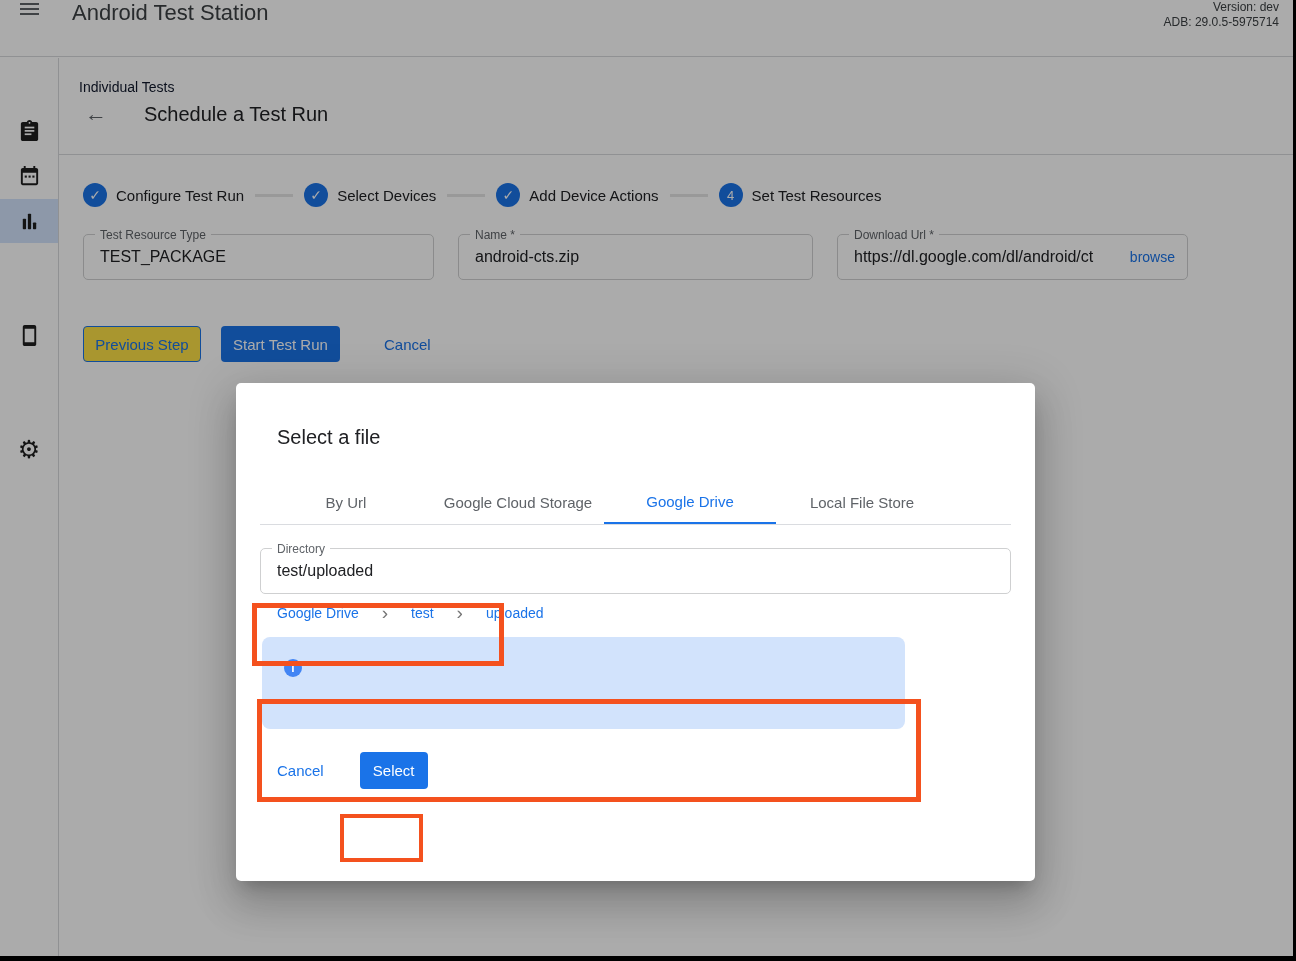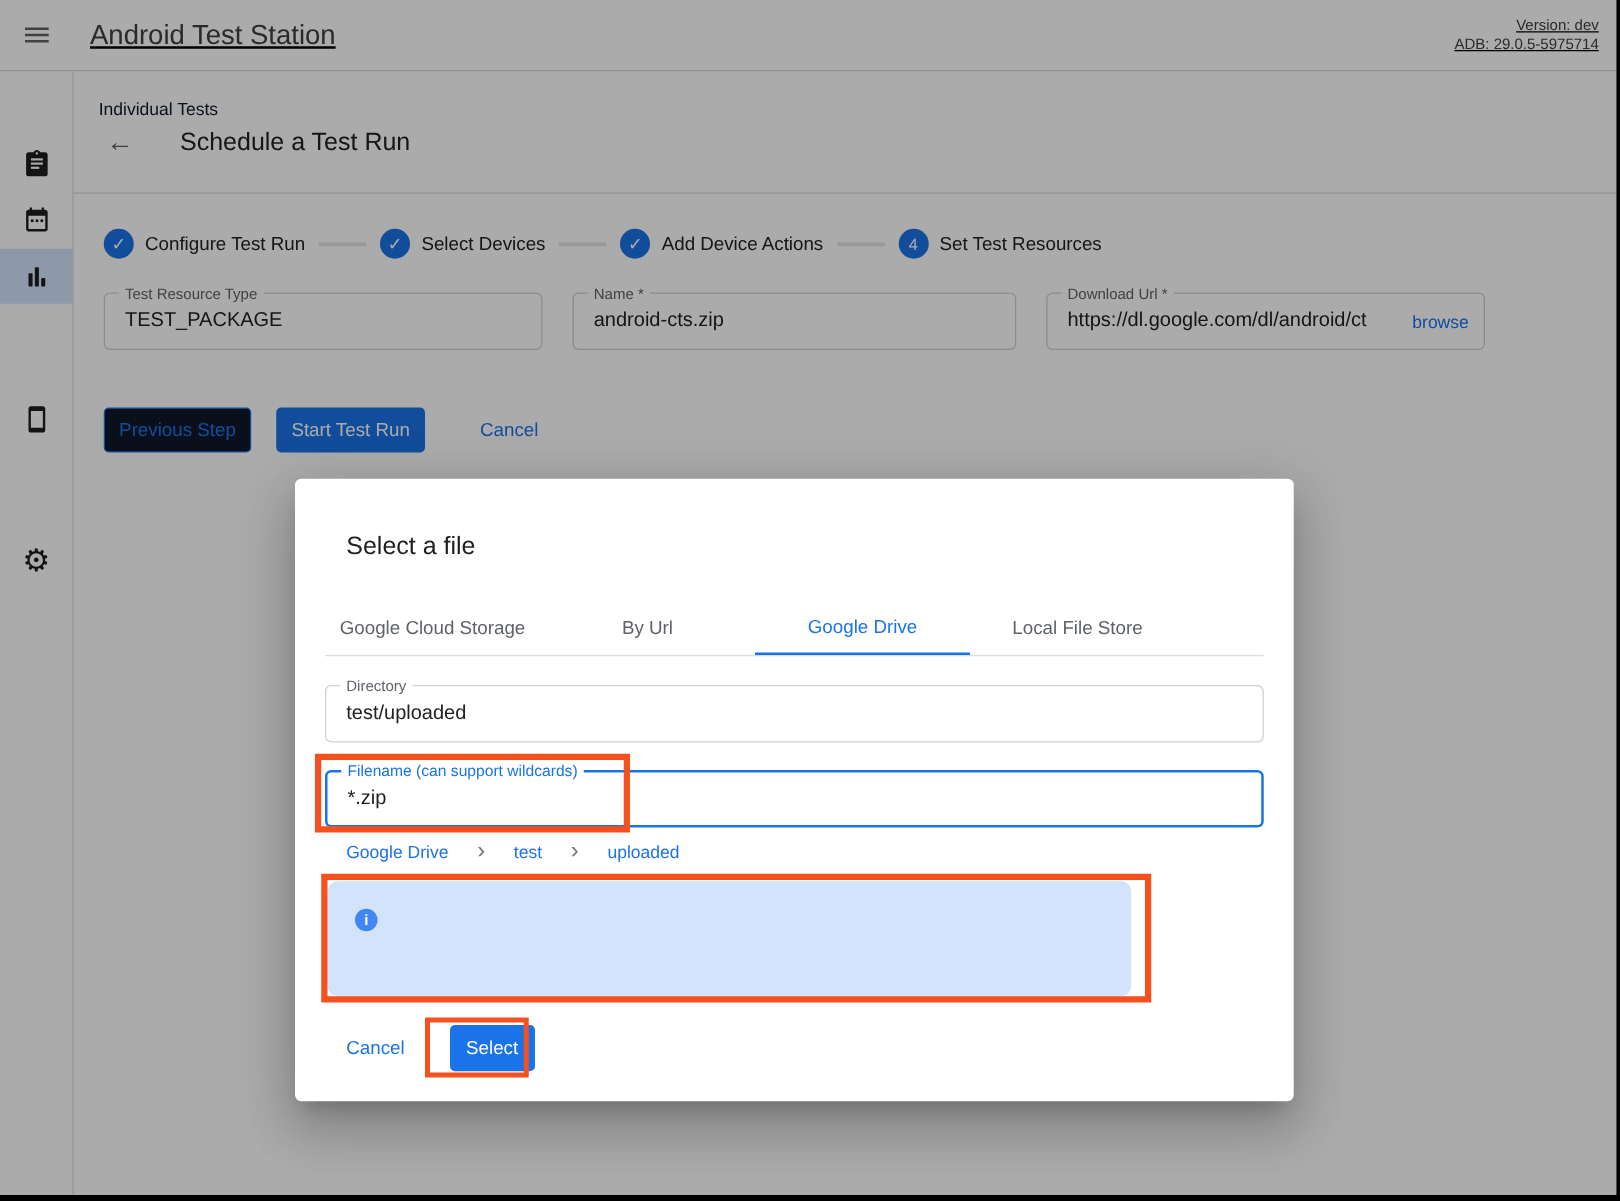--- a/index.html
+++ b/index.html
@@ -4,21 +4,21 @@
 <style>
   * { margin:0; padding:0; box-sizing:border-box; }
   html,body { background:#1a1a1a; }
   .screen {
     position:relative; width:1296px; height:961px; background:#000;
     font-family:"Liberation Sans", sans-serif; overflow:hidden;
   }
   .app { position:absolute; left:0; top:0; width:1293px; height:956px; background:#fff; overflow:hidden; }
 
   
-  .topbar { height:57px; display:flex; align-items:center; border-bottom:1px solid #d7d9dc; background:#fff;text-decoration:underline; }
+  .topbar { height:57px; display:flex; border-bottom:1px solid #d7d9dc; background:#fff; }
   .menu-btn { width:59px; display:flex; justify-content:center; cursor:pointer; }
   .menu-glyph { display:inline-block; }
   .menu-glyph span { display:block; width:19px; height:2px; background:#5f6368; margin:3px 0; }
   .app-title { font-size:22px; color:#3c4043; margin-left:13px; }
   .topbar-spacer { flex:1; }
   .version-box { text-align:right; padding-right:14px; font-size:12px; line-height:15px; color:#3c4043; }
 
   
   .body { position:absolute; top:58px; left:0; right:0; bottom:0; display:flex; }
   .sidebar { width:59px; border-right:1px solid #d7d9dc; position:relative; background:#fff; flex:none; }
@@ -51,21 +51,21 @@
   .field .fvalue { line-height:44px; padding-left:16px; font-size:16px; color:#202124; white-space:nowrap; overflow:hidden; }
   .field.f-name { width:355px; }
   .field.f-type { width:351px; }
   .field.f-url  { width:351px; }
   .field.f-url .fvalue { width:262px; }
   .browse-link { position:absolute; right:12px; top:0; line-height:44px; font-size:14px; color:#1a73e8; cursor:pointer; }
 
   
   .actions-row { display:flex; align-items:center; margin-top:46px; }
   .btn { height:36px; border-radius:4px; font-size:15px; font-family:inherit; display:inline-flex; align-items:center; justify-content:center; cursor:pointer; }
-  .btn-outline { width:118px; border:1px solid #1a73e8; color:#1a73e8; background:#0f172a; }
+  .btn-outline { width:118px; border:1px solid #1a73e8; color:#1a73e8; background:#fde047; }
   .btn-filled { width:119px; margin-left:20px; border:none; background:#1a73e8; color:#fff; }
   .btn-text { margin-left:36px; border:none; background:transparent; color:#1a73e8; padding:0 8px; }
 
   
   .backdrop { position:absolute; inset:0; background:rgba(0,0,0,0.33); z-index:5; }
   .dialog {
     position:absolute; left:236px; top:383px; width:799px; height:498px; z-index:10;
     background:#fff; border-radius:5px; padding:40px 24px 24px 24px;
     box-shadow:0 11px 15px -7px rgba(0,0,0,.2), 0 24px 38px 3px rgba(0,0,0,.14), 0 9px 46px 8px rgba(0,0,0,.12);
   }
@@ -225,35 +225,31 @@
         </div>
       </div>
     </div>
 
     <div class="backdrop"></div>
 
     <div class="dialog">
       <div class="dlg-title">Select a file</div>
 
       <div class="tabs">
+        <div class="tab">By Url</div>
         <div class="tab">Google Cloud Storage</div>
-        <div class="tab">By Url</div>
         <div class="tab active">Google Drive</div>
         <div class="tab">Local File Store</div>
       </div>
 
       <div class="field dlg-field">
         <span class="flabel">Directory</span>
         <div class="fvalue">test/uploaded</div>
       </div>
 
-      <div class="field dlg-field focused">
-        <span class="flabel lbl-lg">Filename (can support wildcards)</span>
-        <div class="fvalue">*.zip</div>
-      </div>
 
       <div class="dlg-breadcrumb">
         <span class="crumb">Google Drive</span>
         <span class="crumb-sep">›</span>
         <span class="crumb">test</span>
         <span class="crumb-sep">›</span>
         <span class="crumb">uploaded</span>
       </div>
 
       <div class="banner">

